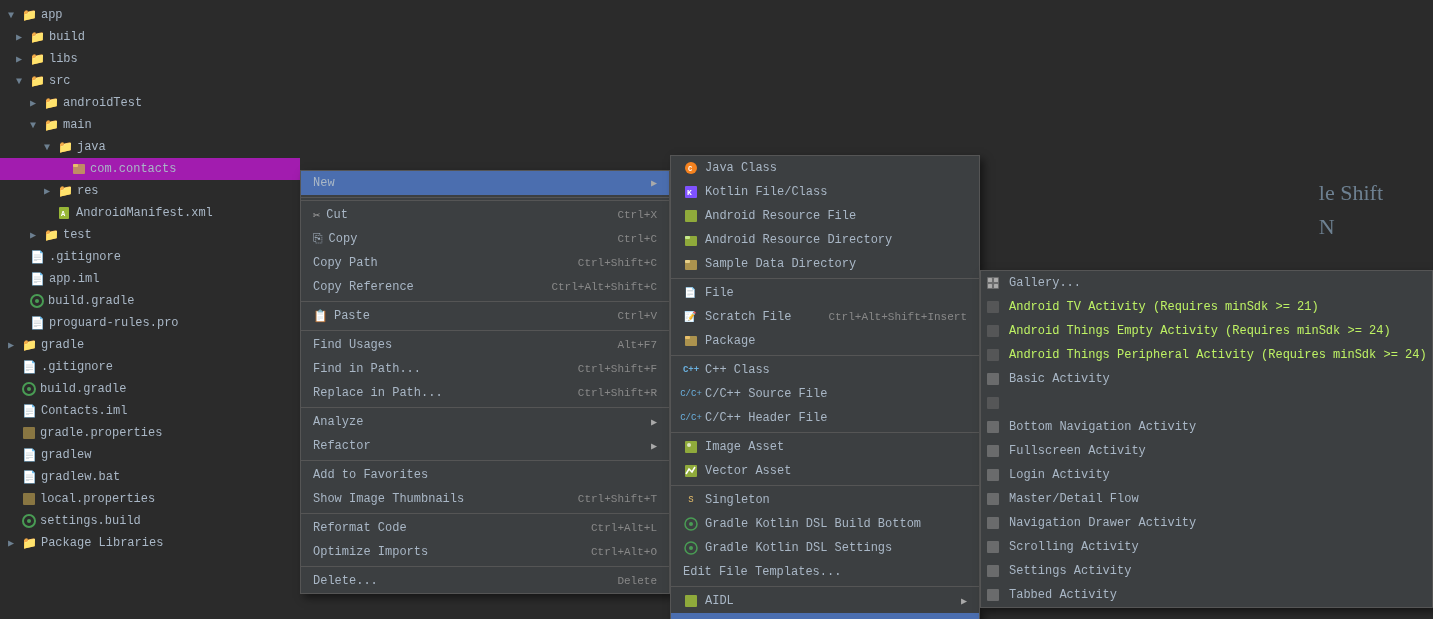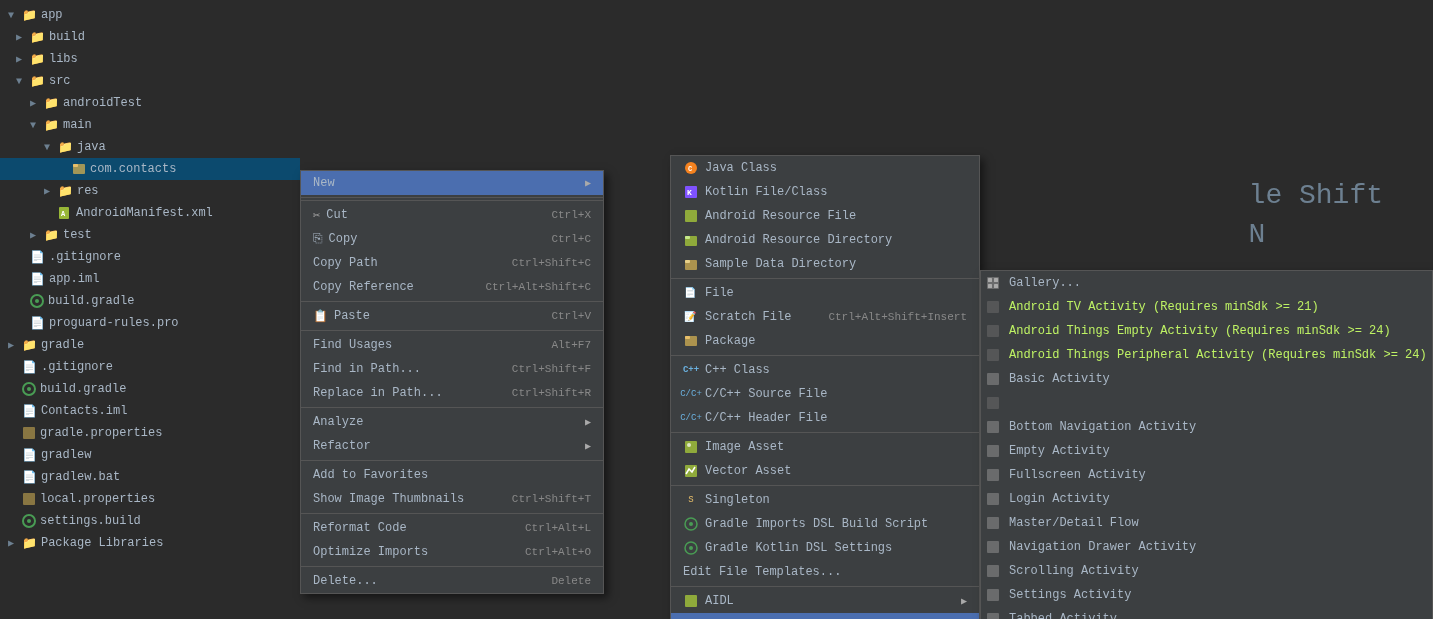--- a/index.html
+++ b/index.html
@@ -26,35 +26,35 @@
       overflow: hidden;
     }
     .tree-item {
       display: flex;
       align-items: center;
       height: 22px;
       padding-left: 8px;
       cursor: pointer;
       white-space: nowrap;
     }
-    .tree-item.selected { background: #0c4a6e; align-items: center; }
+    .tree-item.selected { background: #a21caf; align-items: center; }
     .tree-indent-1 { padding-left: 16px; }
     .tree-indent-2 { padding-left: 30px; }
     .tree-indent-3 { padding-left: 44px; }
     .tree-indent-4 { padding-left: 58px; }
     .tree-arrow { width: 12px; display: inline-block; color: #6d8091; font-size: 10px; margin-right: 2px; }
     .folder-icon { margin-right: 4px; }
     .file-icon { margin-right: 4px; }
 
     
     .context-menu {
       position: absolute;
       left: 300px;
       top: 170px;
-      width: 304px;
+      width: 370px;
       background: #3c3f41;
       border: 1px solid #555;
       box-shadow: 4px 4px 8px rgba(0,0,0,0.5);
       z-index: 10;
     }
     .menu-item {
       display: flex;
       align-items: center;
       justify-content: space-between;
       height: 24px;
@@ -103,22 +103,22 @@
       right: 0;
       bottom: 0;
       background: #2b2b2b;
     }
 
     .hint-text {
       position: absolute;
       right: 50px;
       top: 180px;
       color: #6d8091;
-      font-size: 28px;
-      font-family: Liberation Mono, monospace;
+      font-size: 22px;
+      font-family: Liberation Serif, serif;
     }
 
     .activity-item {
       display: flex;
       align-items: center;
       height: 24px;
       padding: 0 4px;
       cursor: pointer;
       white-space: nowrap;
       gap: 8px;
@@ -552,21 +552,21 @@
   </div>
 
   <div class="menu-item">
     <span class="menu-item-left">
       <span class="menu-icon">
         <svg width="14" height="14" viewBox="0 0 14 14">
           <circle cx="7" cy="7" r="6" fill="none" stroke="#499c54" stroke-width="1.5"></circle>
           <circle cx="7" cy="7" r="2" fill="#499c54"></circle>
         </svg>
       </span>
-      <span>Gradle Imports DSL Build Script</span>
+      <span>Gradle Kotlin DSL Build Bottom</span>
     </span>
   </div>
 
   <div class="menu-item">
     <span class="menu-item-left">
       <span class="menu-icon">
         <svg width="14" height="14" viewBox="0 0 14 14">
           <circle cx="7" cy="7" r="6" fill="none" stroke="#499c54" stroke-width="1.5"></circle>
           <circle cx="7" cy="7" r="2" fill="#499c54"></circle>
         </svg>
@@ -667,28 +667,20 @@
 
   <div class="activity-item">
     <span class="menu-icon">
       <svg width="14" height="14" viewBox="0 0 14 14">
         <rect x="1" y="1" width="12" height="12" rx="1" fill="#888" opacity="0.6"></rect>
       </svg>
     </span>
     <span>Bottom Navigation Activity</span>
   </div>
 
-  <div class="activity-item">
-    <span class="menu-icon">
-      <svg width="14" height="14" viewBox="0 0 14 14">
-        <rect x="1" y="1" width="12" height="12" rx="1" fill="#888" opacity="0.6"></rect>
-      </svg>
-    </span>
-    <span>Empty Activity</span>
-  </div>
 
   <div class="activity-item">
     <span class="menu-icon">
       <svg width="14" height="14" viewBox="0 0 14 14">
         <rect x="1" y="1" width="12" height="12" rx="1" fill="#888" opacity="0.6"></rect>
       </svg>
     </span>
     <span>Fullscreen Activity</span>
   </div>
 

